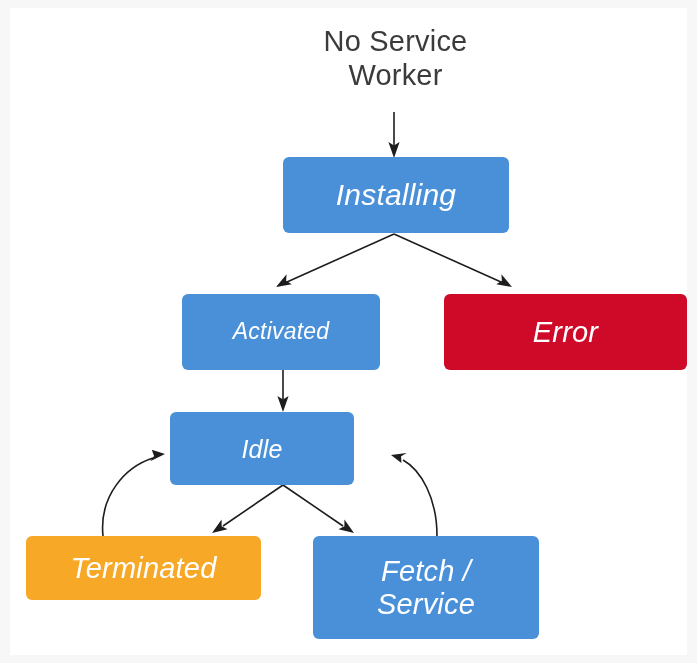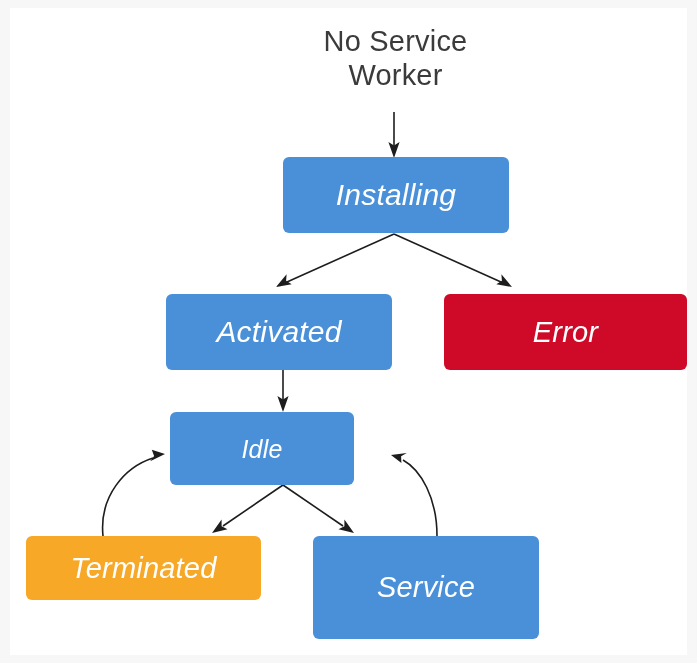--- a/index.html
+++ b/index.html
@@ -121,34 +121,35 @@
 
     <div class="plain-label" style="left:283px; top:16px; width:205px; font-size:29px;">
       <div>No Service</div>
       <div>Worker</div>
     </div>
 
     <div class="node node-blue" style="left:273px; top:149px; width:226px; height:76px; font-size:30px;">
       <span>Installing</span>
     </div>
 
-    <div class="node node-blue" style="left:156px; top:286px; width:226px; height:76px; font-size:30px;">
+    <div class="node node-blue" style="left:172px; top:286px; width:198px; height:76px; font-size:23px;">
       <span>Activated</span>
     </div>
 
     <div class="node node-red" style="left:434px; top:286px; width:243px; height:76px; font-size:29px;">
       <span>Error</span>
     </div>
 
     <div class="node node-blue" style="left:160px; top:404px; width:184px; height:73px; font-size:25px;">
       <span>Idle</span>
     </div>
 
     <div class="node node-orange" style="left:16px; top:528px; width:235px; height:64px; font-size:29px;">
       <span>Terminated</span>
     </div>
 
     <div class="node node-blue" style="left:303px; top:528px; width:226px; height:103px; font-size:29px; flex-direction:column;">
+      <span>Fetch /</span>
       <span>Service</span>
     </div>
 
   </div>
 </div>
 
 </body></html>

